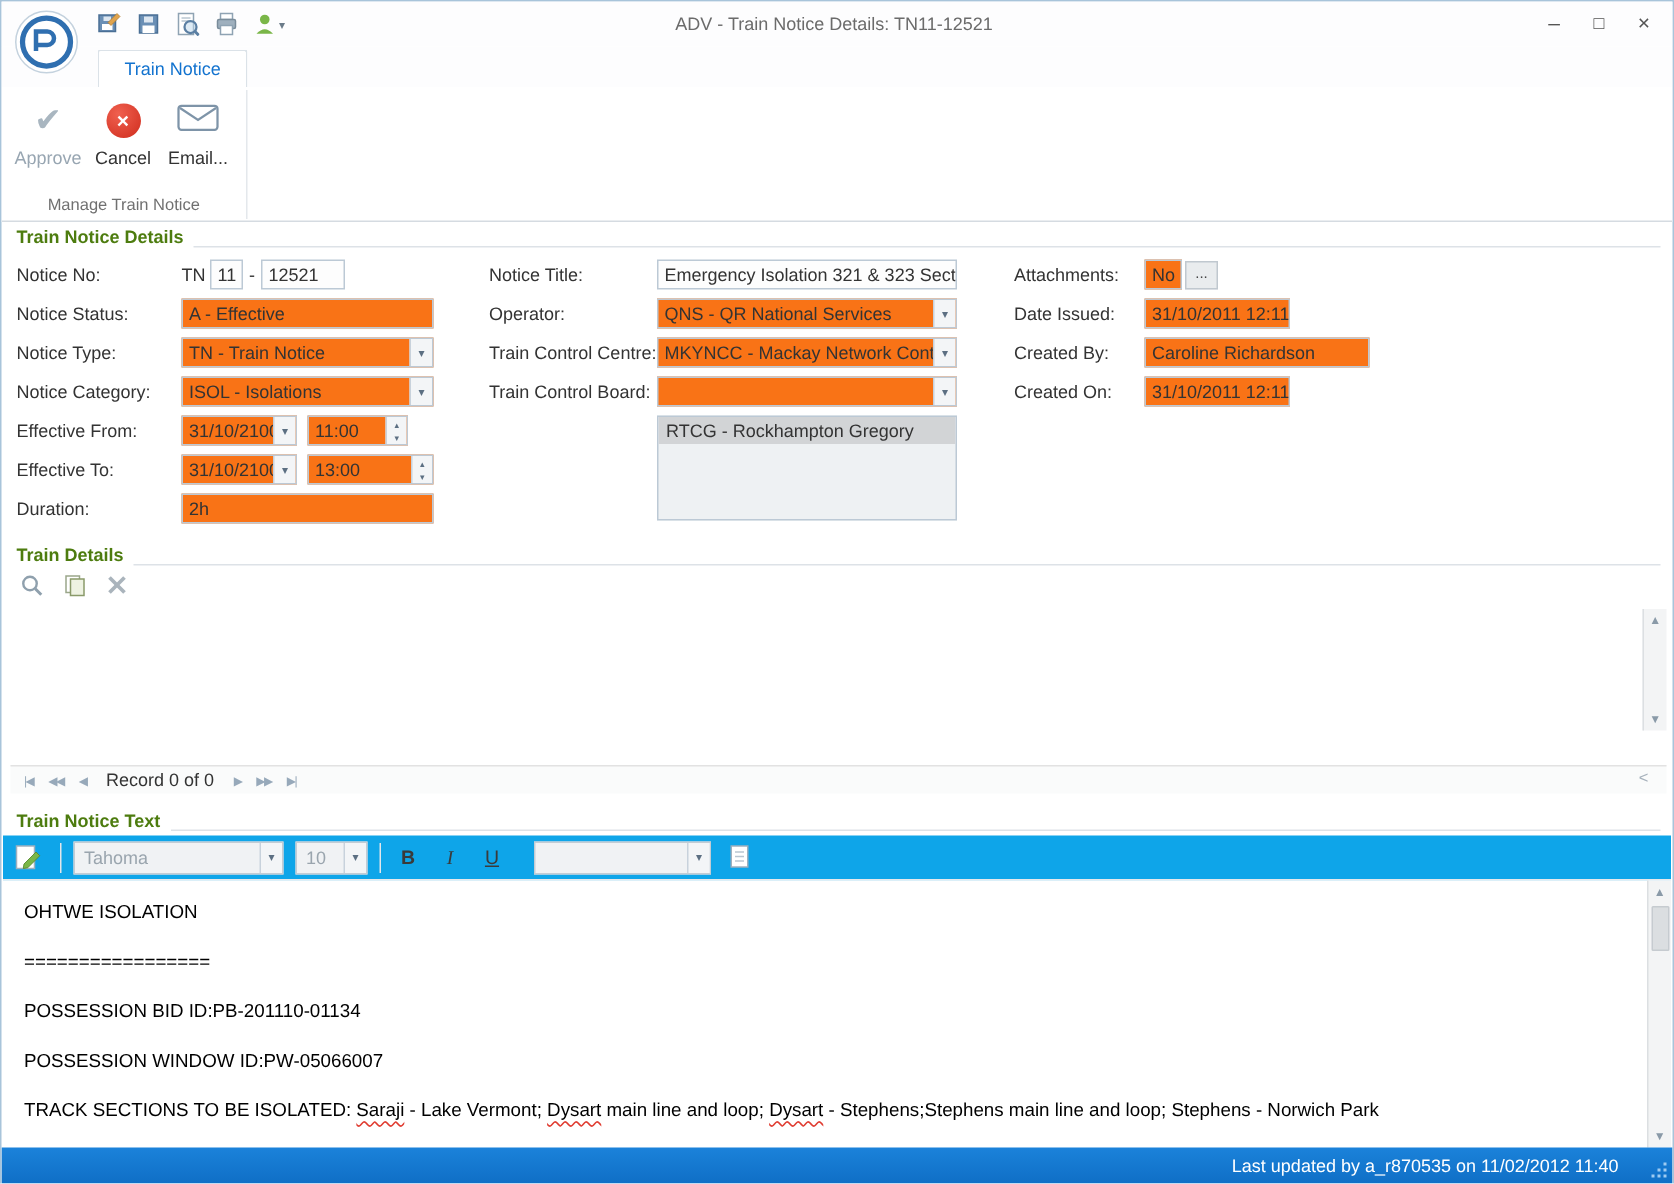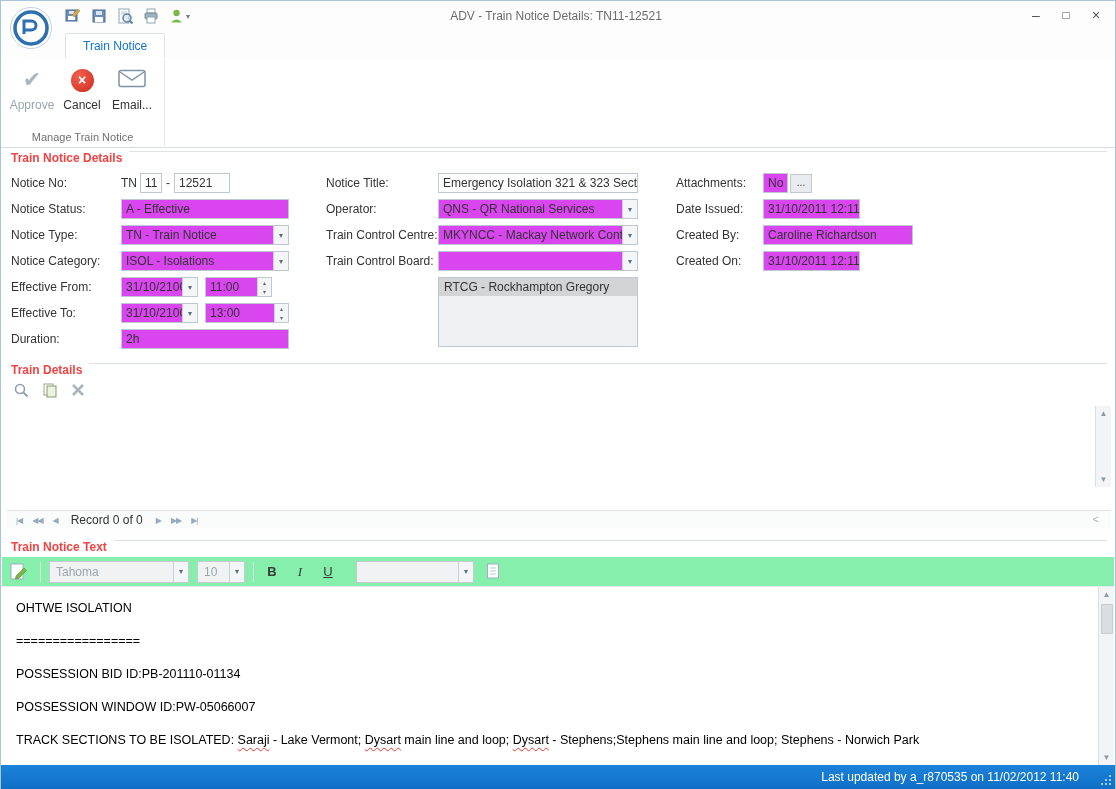--- a/index.html
+++ b/index.html
@@ -28,31 +28,31 @@
   .rb-btn .ico { height:36px; display:flex; align-items:center; justify-content:center; }
   .rb-approve { left:6px; color:#98a6b2; }
   .rb-cancel  { left:56px; }
   .rb-email   { left:106px; }
   .check-glyph { font-size:22px; color:#a9b6c0; }
   .cancel-ico { width:23px; height:23px; border-radius:50%; background:radial-gradient(circle at 35% 30%, #f0604f, #cf2c1d); color:#fff; font-weight:bold; font-size:14px; display:flex; align-items:center; justify-content:center; }
   .group-label { position:absolute; top:73px; left:0; width:163px; text-align:center; color:#707070; font-size:11px; }
   .rib-sep { position:absolute; left:163px; top:2px; height:86px; border-left:1px solid #e4e8ec; }
 
   
-  .sec-hdr { position:absolute; left:10px; right:8px; display:flex; align-items:flex-start; gap:7px; font-weight:bold; color:#ef4444; font-size:12px; }
+  .sec-hdr { position:absolute; left:10px; right:8px; display:flex; align-items:flex-end; gap:7px; font-weight:bold; color:#4d7c0f; font-size:12px; }
   .sec-hdr::after { content:""; flex:1; border-top:1px solid #dde2e7; }
 
   
   .fcol { position:absolute; }
   .row { display:flex; align-items:center; height:20px; margin-bottom:6px; white-space:nowrap; }
   .lbl { flex:none; font-size:12px; color:#333; overflow:hidden; }
   .fcol1 .lbl { width:110px; }
   .fcol2 .lbl { width:112px; }
   .fcol3 .lbl { width:87px; }
-  .fld { display:flex; align-items:stretch; height:20px; background:#d946ef; border:1px solid #bcc9d5; flex:none; }
+  .fld { display:flex; align-items:stretch; height:20px; background:#f97316; border:1px solid #bcc9d5; flex:none; }
   .fld.white { background:#fdfdfd; }
   .fld .val { flex:1; padding:2px 4px 0; font-size:12px; color:#333; white-space:nowrap; overflow:hidden; }
   .dd { width:15px; border-left:1px solid #c8d2dc; background:#f3f5f7; display:flex; align-items:center; justify-content:center; color:#5c6f82; font-size:8px; cursor:pointer; }
   .spin { width:14px; border-left:1px solid #c8d2dc; display:flex; flex-direction:column; background:#f3f5f7; }
   .spin span { flex:1; display:flex; align-items:center; justify-content:center; font-size:6px; color:#5c6f82; cursor:pointer; }
   .static-txt { margin:0 3px 0 0; }
   .dash { margin:0 4px; }
   .browse-btn { width:22px; height:19px; margin-left:2px; background:#e9ecee; border:1px solid #c0c8cf; font-size:10px; color:#444; display:flex; align-items:flex-end; justify-content:center; padding-bottom:4px; cursor:pointer; }
   .listbox { margin-left:112px; width:200px; height:70px; background:#eef1f3; border:1px solid #bcc9d5; overflow:hidden; cursor:pointer; }
   .list-item.selected { background:#d2d4d6; color:#333; padding:2px 5px; font-size:12px; }
@@ -68,21 +68,21 @@
   .gc-fill{width:14px;flex:none;border:none}
   .grid-body { position:relative; height:81px; background:#fff; }
   .vscroll { position:absolute; right:0; top:0; bottom:0; width:16px; background:#f3f4f5; border-left:1px solid #dcdfe2; display:flex; flex-direction:column; justify-content:space-between; align-items:center; }
   .vscroll .arr { font-size:8px; color:#8a9aa8; padding:3px 0; cursor:pointer; }
   .pager { position:absolute; top:509px; left:6px; right:4px; height:19px; border-top:1px solid #e2e2e2; background:#fafbfb; display:flex; align-items:center; padding-left:4px; }
   .pg-ico { font-size:8px; color:#97a9ba; letter-spacing:-1px; margin:0 5px; cursor:pointer; }
   .pg-text { font-size:12px; color:#333; margin:0 8px; }
   .hscroll-left { position:absolute; right:12px; top:2px; font-size:11px; color:#a7b2bc; cursor:pointer; }
 
   
-  .rt-toolbar { position:absolute; top:556px; left:1px; right:1px; height:30px; background:#86efac; border-bottom:1px solid #e6e9ec; display:flex; align-items:center; }
+  .rt-toolbar { position:absolute; top:556px; left:1px; right:1px; height:30px; background:#0ea5e9; border-bottom:1px solid #e6e9ec; display:flex; align-items:center; }
   .rt-ico { margin:0 8px; display:flex; align-items:center; cursor:pointer; }
   .tool-sep { width:1px; height:20px; background:#e2e6ea; margin:0 4px; }
   .rt-dd { height:22px; background:#f0f2f4; border:1px solid #c3ccd4; display:flex; align-items:stretch; margin:0 4px; cursor:pointer; }
   .rt-dd .val { padding:3px 6px 0; font-size:12px; color:#9aa5ae; overflow:hidden; white-space:nowrap; flex:1; }
   .font-dd { width:140px; }
   .size-dd { width:48px; }
   .style-dd { width:118px; margin-left:14px; }
   .fmt-btn { width:24px; height:22px; display:flex; align-items:center; justify-content:center; font-size:13px; color:#3a3a3a; cursor:pointer; margin:0 2px; }
   .fmt-b { font-weight:bold; }
   .fmt-i { font-style:italic; font-family:"Liberation Serif", serif; }

